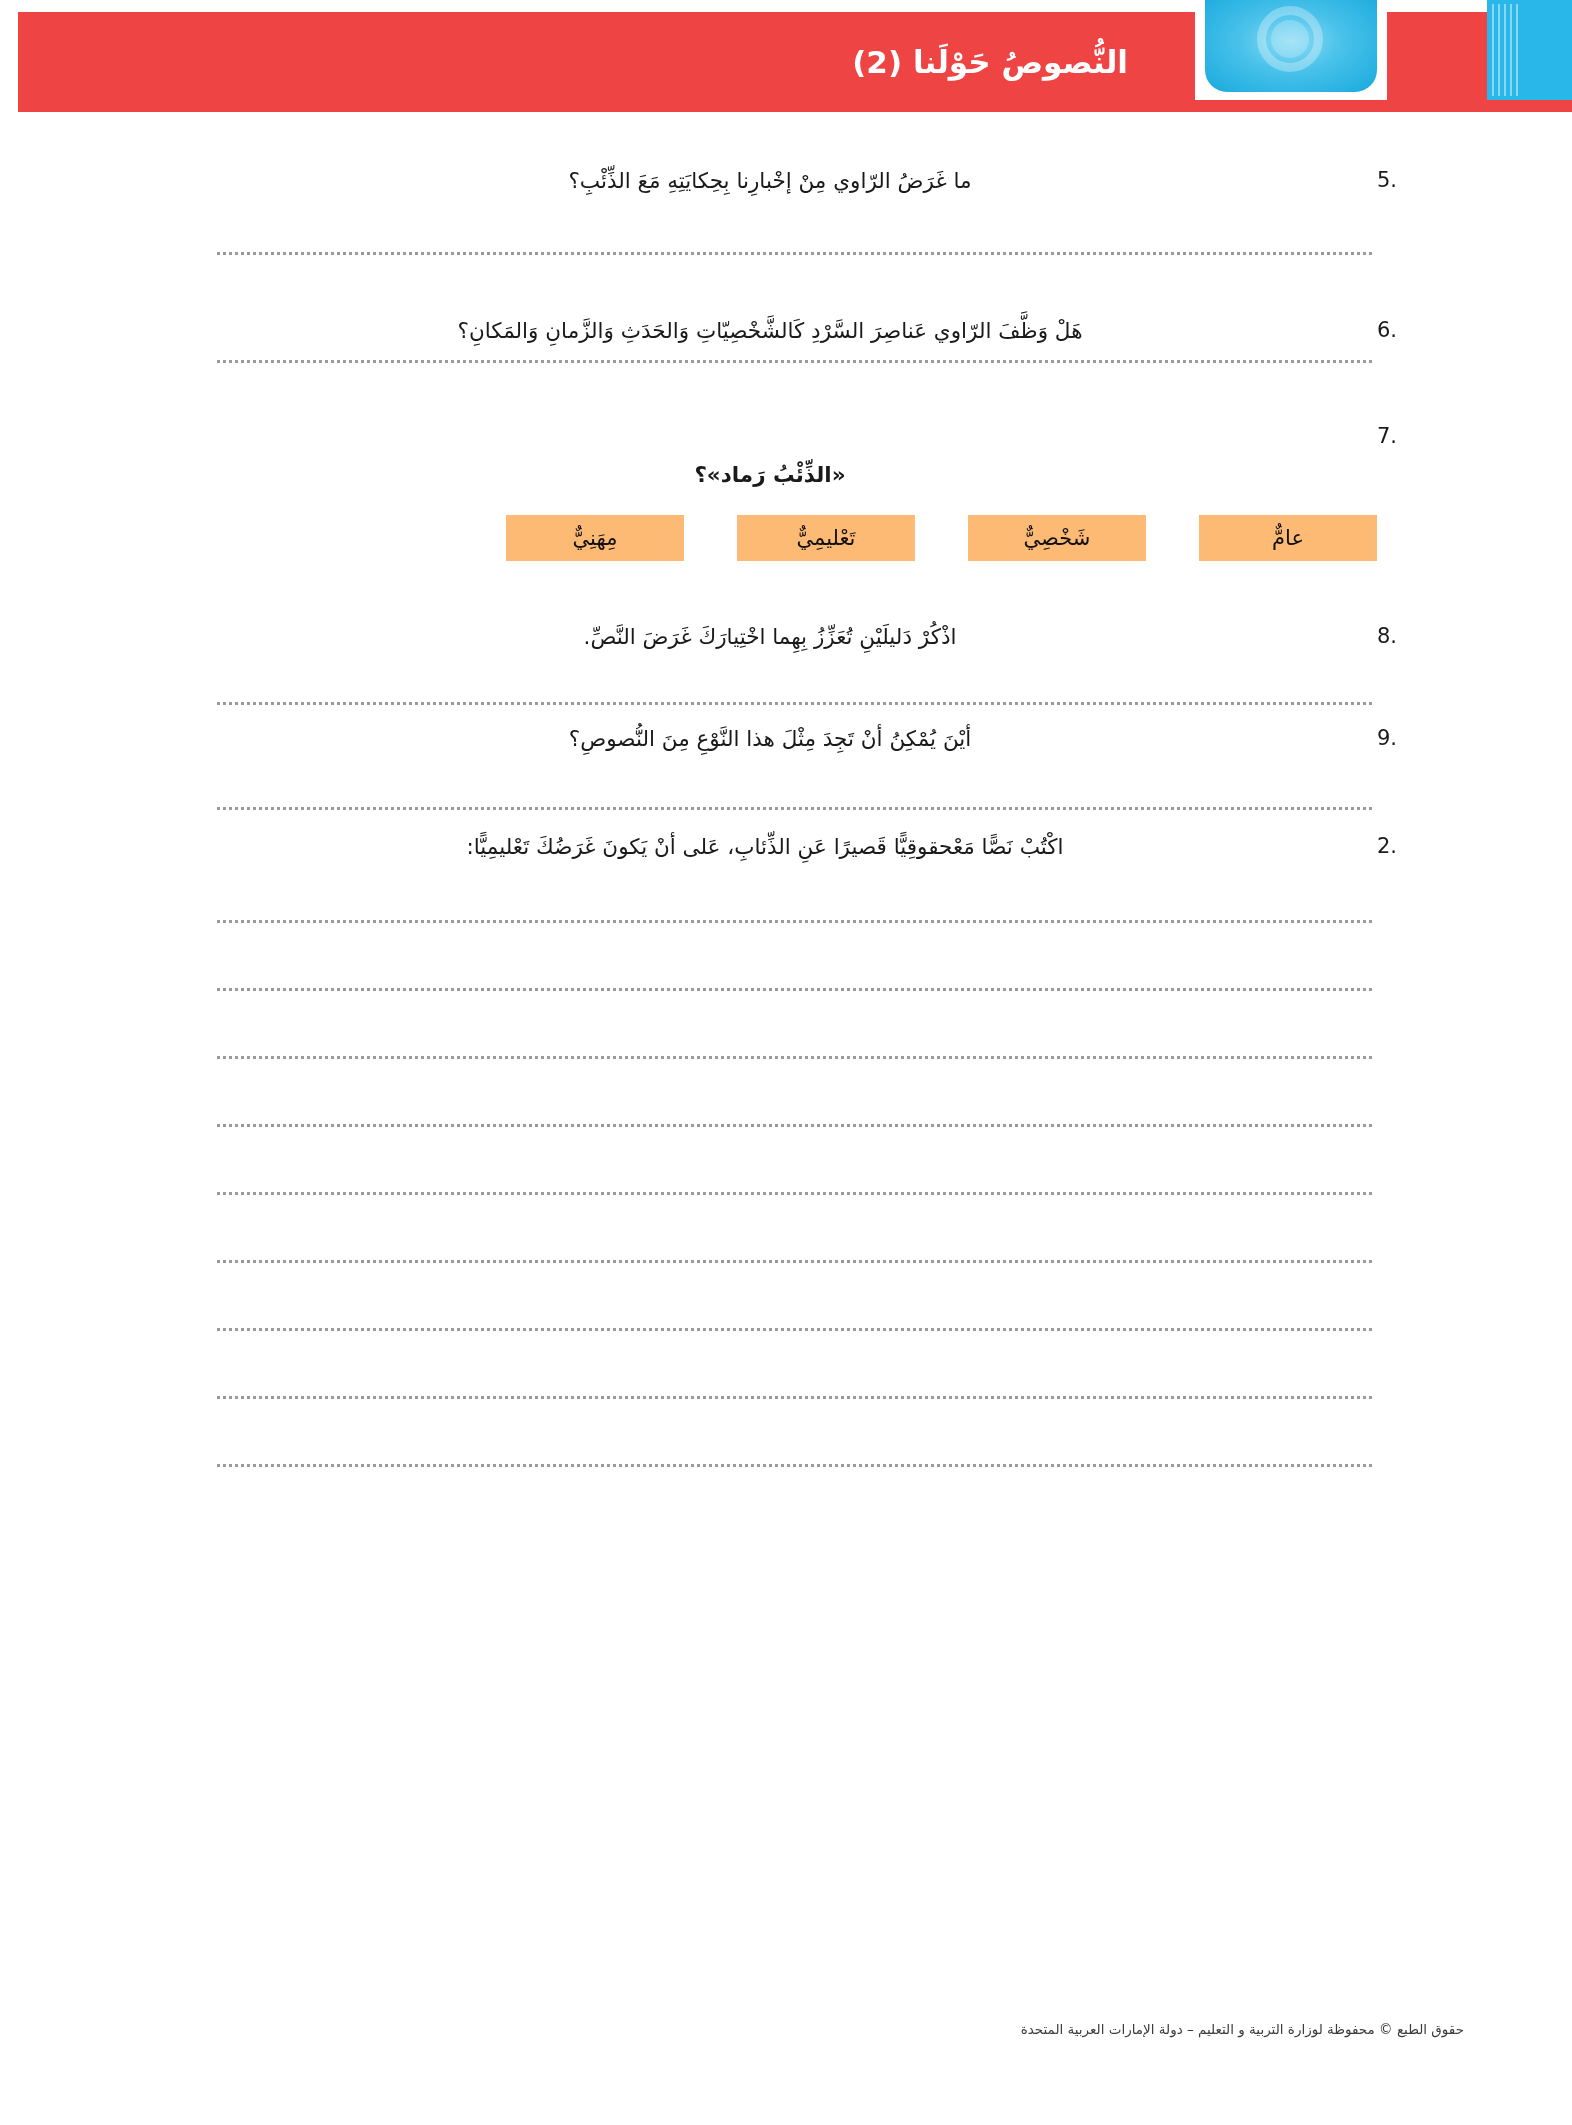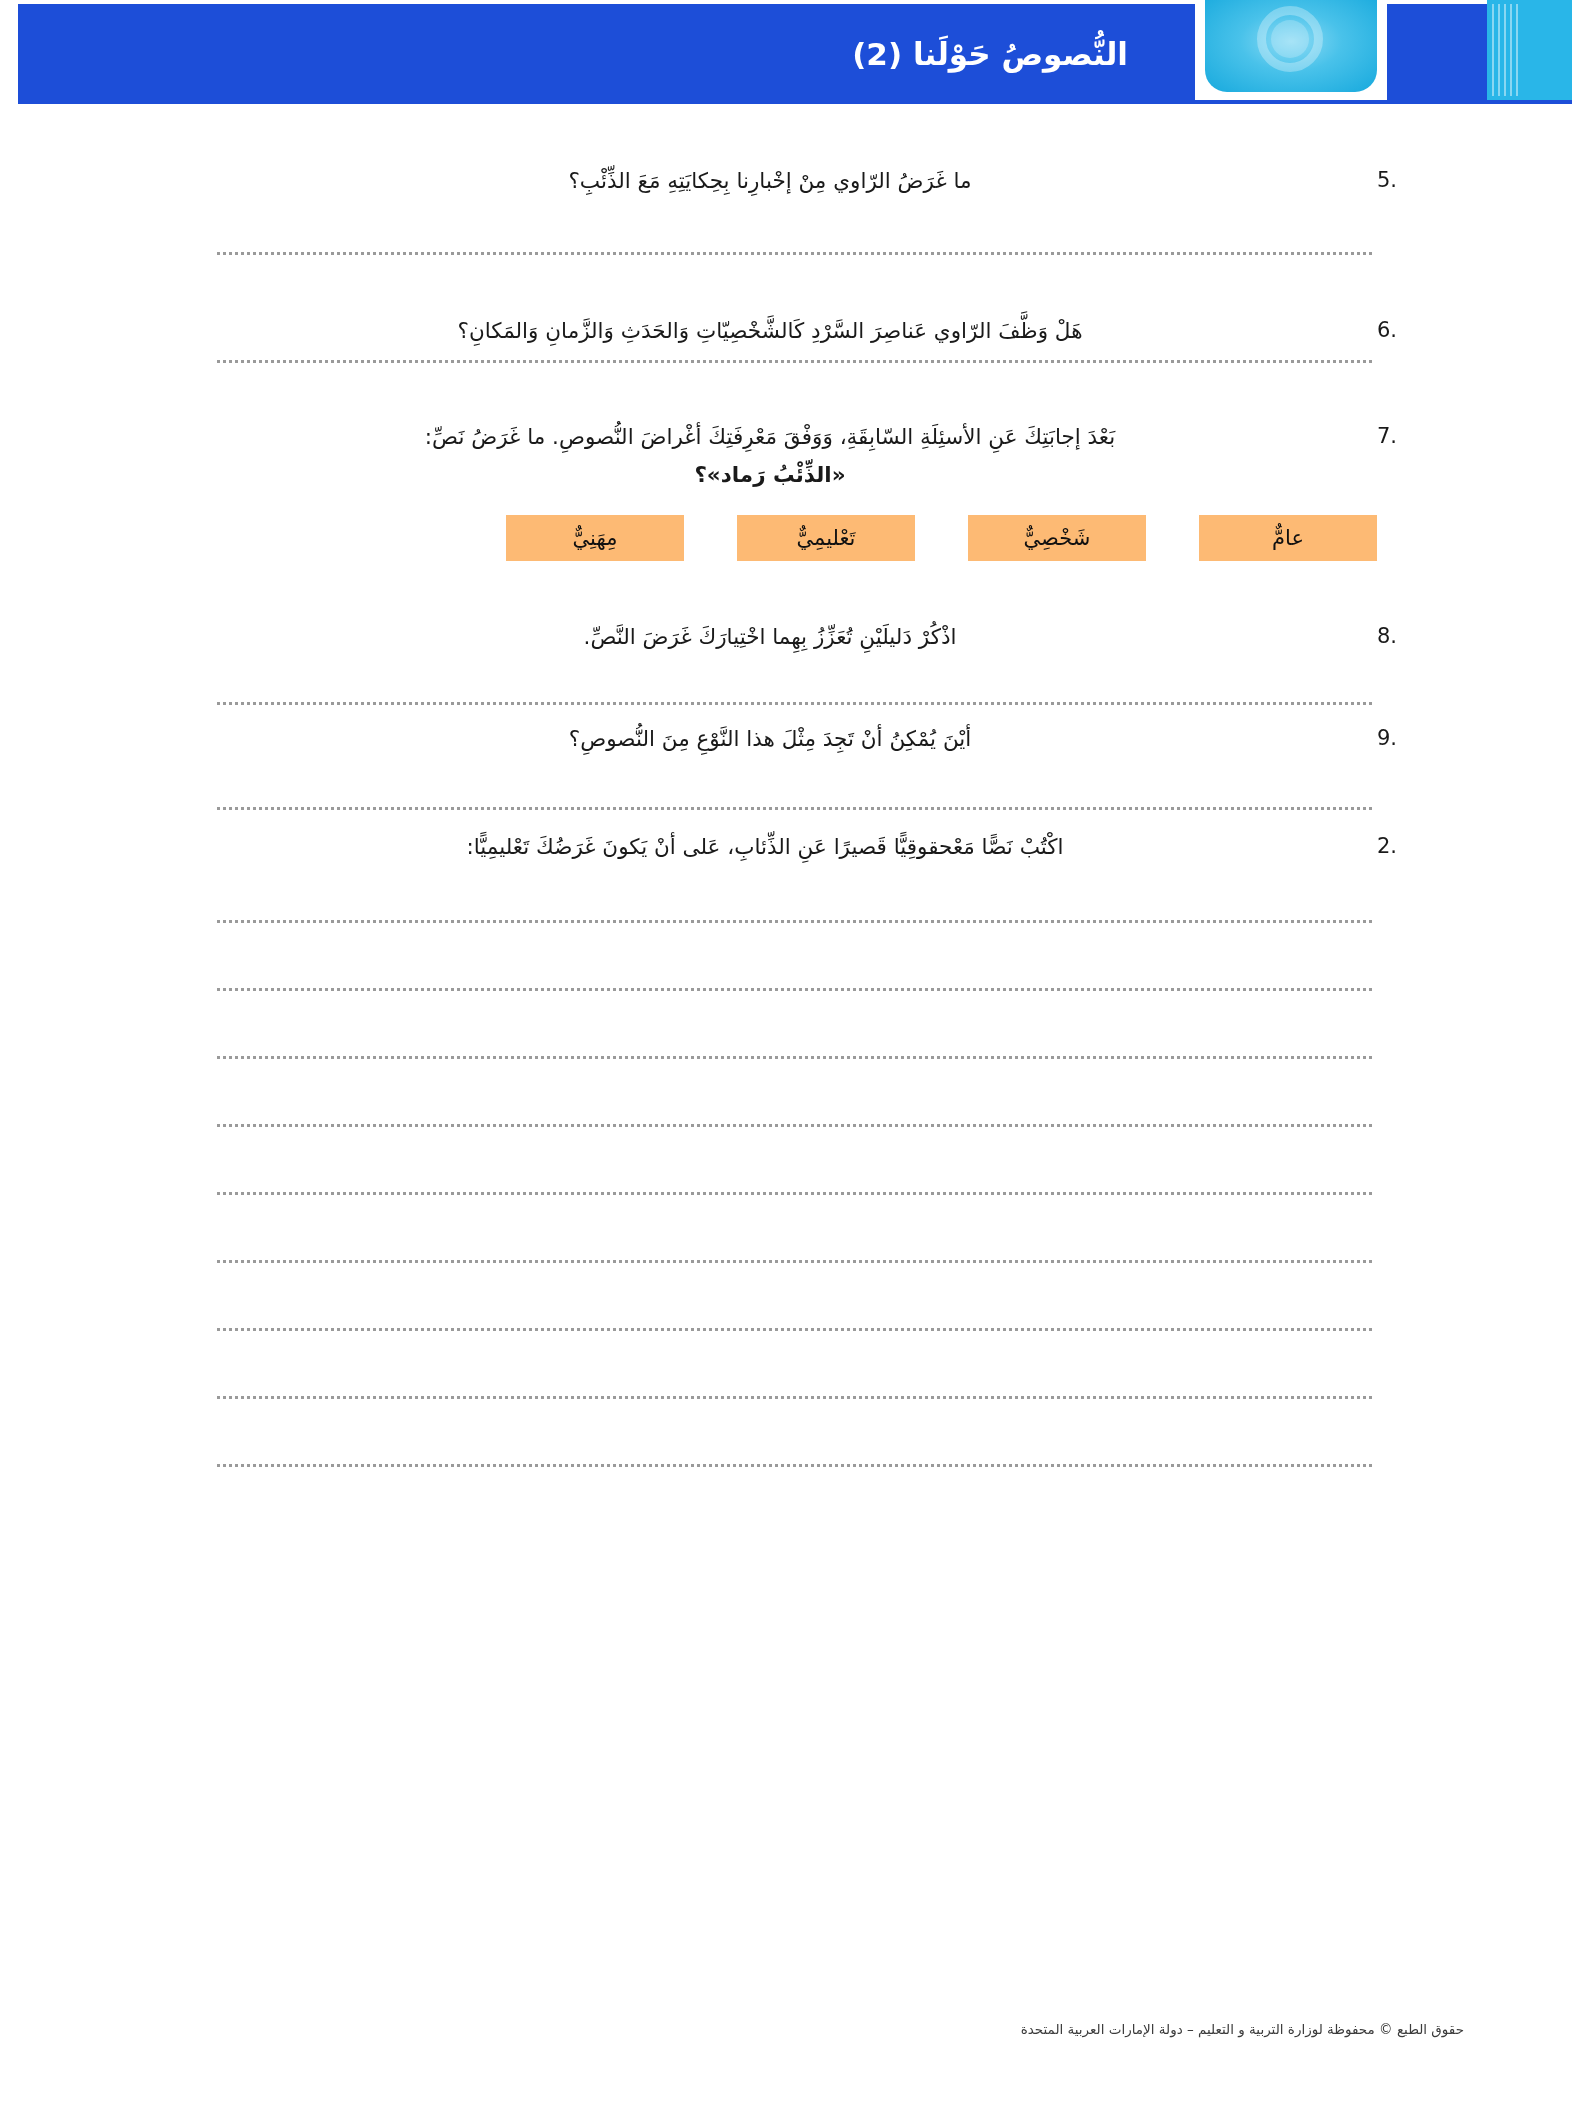--- a/index.html
+++ b/index.html
@@ -12,25 +12,25 @@
     width: 1572px;
     height: 2125px;
     background: #ffffff;
     font-family: "DejaVu Sans", "Liberation Sans", sans-serif;
     overflow: hidden;
   }
 
   
   .header-bar {
     position: absolute;
-    top: 4px;
+    top: 12px;
     left: 18px;
     width: 1554px;
     height: 100px;
-    background: #1d4ed8;
+    background: #ef4444;
   }
   .header-title {
     position: absolute;
     top: 0;
     left: 0;
     width: 1150px;
     height: 100px;
     line-height: 100px;
     text-align: right;
     padding-right: 40px;
@@ -243,21 +243,20 @@
 
     <div class="q-row" style="top:212px; right:155px; width:1240px;">
       <div class="q-num">6.</div>
       <div class="q-text">هَلْ وَظَّفَ الرّاوي عَناصِرَ السَّرْدِ كَالشَّخْصِيّاتِ وَالحَدَثِ وَالزَّمانِ وَالمَكانِ؟</div>
     </div>
     <div class="dots" style="top:258px; right:200px; width:1155px;"></div>
 
     <div class="q-row" style="top:318px; right:155px; width:1240px;">
       <div class="q-num">7.</div>
       <div class="q-text">
-        <span>بَعْدَ إجابَتِكَ عَنِ الأسئِلَةِ السّابِقَةِ، وَوَفْقَ مَعْرِفَتِكَ أغْراضَ النُّصوصِ. ما غَرَضُ نَصِّ:</span>
         <br>
         <span class="bold">«الذِّئْبُ رَماد»؟</span>
       </div>
     </div>
 
     <div class="options" style="top:415px; right:195px;">
       <div class="opt-box">عامٌّ</div>
       <div class="opt-box">شَخْصِيٌّ</div>
       <div class="opt-box">تَعْليمِيٌّ</div>
       <div class="opt-box">مِهَنِيٌّ</div>

